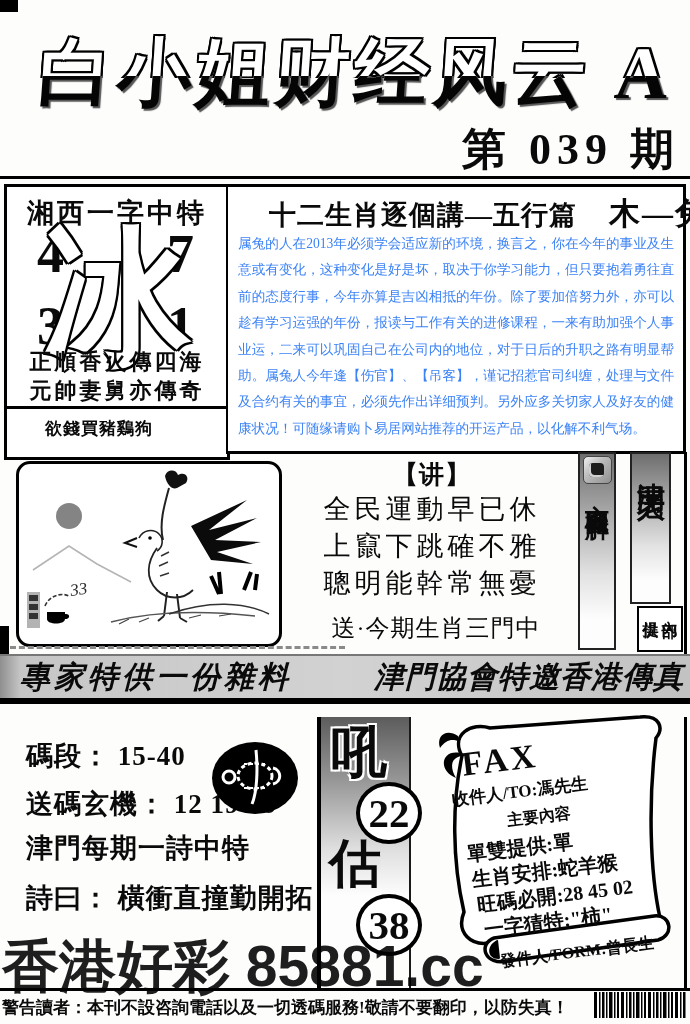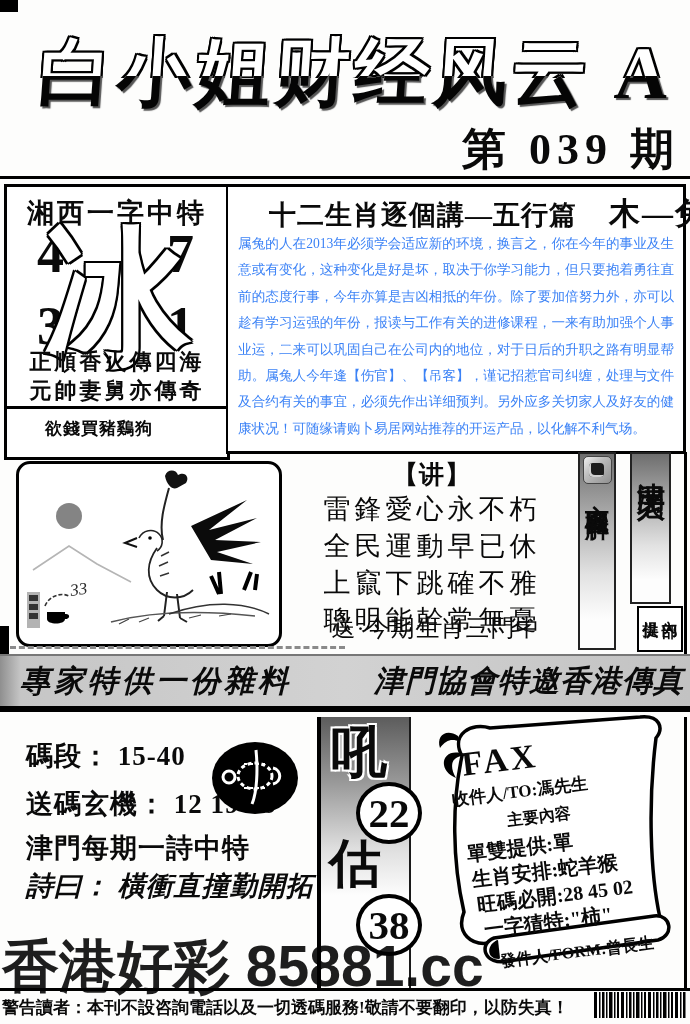--- a/index.html
+++ b/index.html
@@ -63,21 +63,21 @@
   .strip1 .v-text{font-size:24px;margin-top:2px;}
   .strip2 .v-text{font-size:28px;margin-top:6px;}
   .seal-icon{width:27px;height:26px;margin-top:2px;border-radius:5px;border:1px solid #444;
     background:linear-gradient(135deg,#f0f0f0 0%,#bdbdbd 40%,#8f8f8f 100%);position:relative;flex:none;}
   .seal-icon::after{content:"";position:absolute;left:5px;top:6px;width:15px;height:14px;border-radius:4px;background:#1c1c1c;box-shadow:inset 2px -2px 0 #cfcfcf;}
   .provider-box{left:637px;top:606px;width:46px;height:46px;border:2px solid #000;background:#fff;display:flex;justify-content:center;gap:3px;box-sizing:border-box;}
   .provider-box .v-text{font-size:16px;letter-spacing:1px;line-height:1;}
   .mid-right-border{left:684px;top:452px;width:3px;height:202px;background:#000;}
 
   
-  .banner{left:0;top:654px;width:690px;height:58px;box-sizing:border-box;
+  .banner{left:0;top:654px;width:690px;height:50px;box-sizing:border-box;
     background:linear-gradient(90deg,#8f8f8f 0%,#c6c6c6 3%,#d2d2d2 50%,#c2c2c2 100%);
     border-top:2px solid #777;border-bottom:6px solid #000;
     display:flex;align-items:center;font-weight:bold;font-style:italic;}
   .banner-left{margin-left:20px;font-size:30px;letter-spacing:4px;}
   .banner-right{margin-left:auto;margin-right:6px;font-size:30px;letter-spacing:1px;}
 
   
   .tips{left:26px;top:724px;width:292px;}
   .tip-line{font-size:27px;font-weight:bold;white-space:nowrap;letter-spacing:1px;}
   .oval-logo{left:210px;top:740px;width:90px;height:76px;}
@@ -166,21 +166,20 @@
         <path d="M26,142 C30,132 42,128 50,132" stroke="#333" stroke-width="1.6" fill="none" stroke-dasharray="4 2"></path>
         <path d="M28,148 h18 v7 c0,6 -18,6 -18,0 z M46,150 c5,-1 6,5 0,5" fill="#000"></path>
       </g>
     </svg>
   </div>
   <div class="abs dash-art"></div>
   <div class="abs e-mark"></div>
 
   <div class="abs poem">
     <div class="poem-title">【讲】</div>
-    <div class="poem-line">雷鋒愛心永不朽</div>
     <div class="poem-line">全民運動早已休</div>
     <div class="poem-line">上竄下跳確不雅</div>
     <div class="poem-line">聰明能幹常無憂</div>
   </div>
   <div class="abs poem-foot">送·今期生肖三門中</div>
 
   <div class="abs strip strip1">
     <div class="seal-icon"></div>
     <div class="v-text">玄機圖解</div>
   </div>
@@ -195,21 +194,21 @@
 
   <div class="abs banner">
     <span class="banner-left">專家特供一份雜料</span>
     <span class="banner-right">津門協會特邀香港傳真</span>
   </div>
 
   <div class="abs tips">
     <div class="tip-line" style="margin-top:14px;">碼段： 15-40</div>
     <div class="tip-line" style="margin-top:12px;">送碼玄機： 12 19 36</div>
     <div class="tip-line" style="margin-top:8px;">津門每期一詩中特</div>
-    <div class="tip-line" style="margin-top:2px;font-style:italic;">詩曰： 橫衝直撞勤開拓</div>
+    <div class="tip-line" style="margin-top:14px;">詩曰： 橫衝直撞勤開拓</div>
   </div>
 
   <div class="abs oval-logo">
     <svg width="90" height="76" viewBox="0 0 90 76">
       <ellipse cx="45" cy="38" rx="43" ry="36" fill="#000"></ellipse>
       <g stroke="#fff" stroke-width="3" fill="none">
         <path d="M46,10 C48,30 47,52 42,64"></path>
         <ellipse cx="45" cy="36" rx="17" ry="13" stroke-dasharray="4 3"></ellipse>
         <circle cx="19" cy="37" r="6"></circle>
         <path d="M63,28 c9,2 9,14 0,16"></path>

